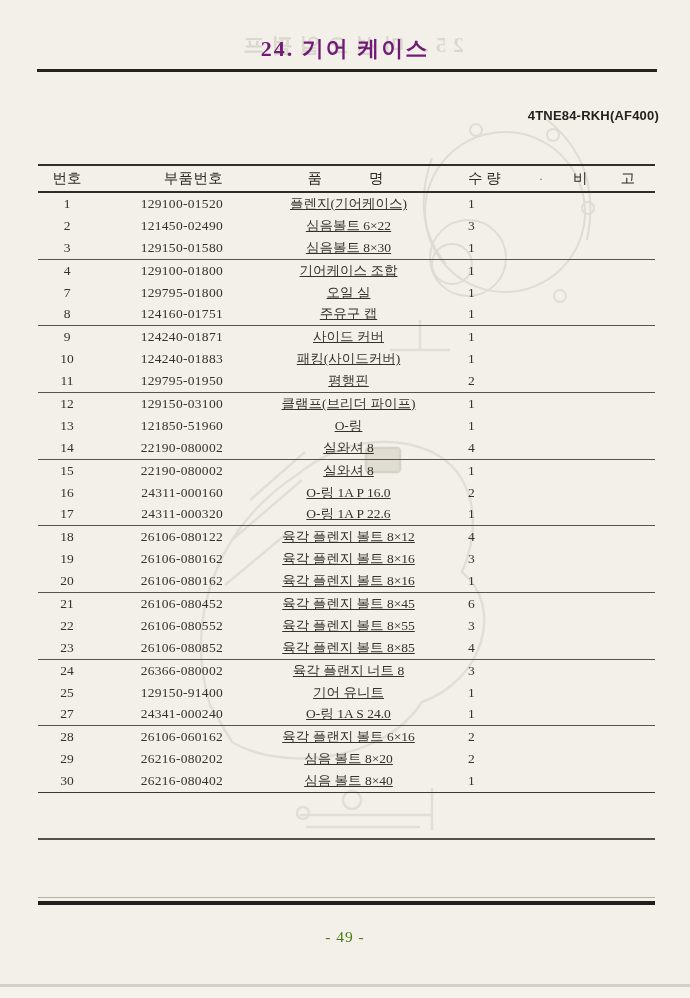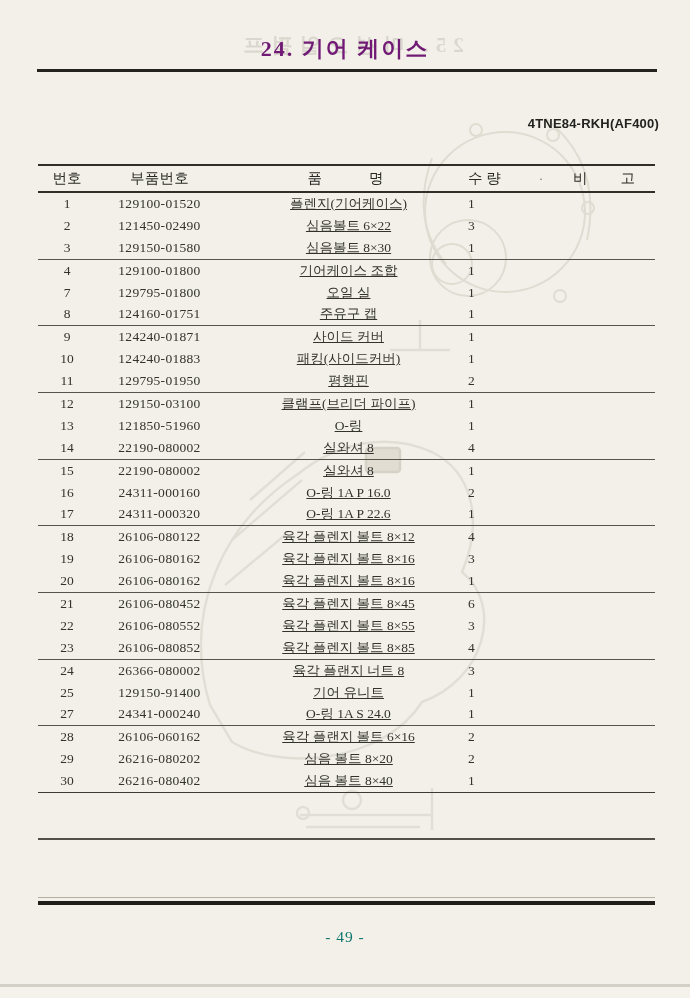--- a/index.html
+++ b/index.html
@@ -23,52 +23,52 @@
   }
   
   .layer{position:absolute;left:0;top:0;width:690px;height:998px;z-index:1;}
   .title{
     position:absolute;top:34px;left:0;width:690px;
     margin:0;text-align:center;
     font-size:22px;font-weight:bold;letter-spacing:2px;color:#701a75;
   }
   .title-rule{position:absolute;top:69px;left:37px;width:620px;height:3px;background:#23221e;}
   .model{
-    position:absolute;top:116px;right:31px;
+    position:absolute;top:108px;right:31px;
     font-family:"Liberation Sans", sans-serif;
     font-size:13px;font-weight:bold;color:#23221f;letter-spacing:.2px;
   }
   .table-wrap{position:absolute;top:152px;left:38px;width:617px;}
   table.parts{width:617px;border-collapse:collapse;table-layout:fixed;margin-top:12px;}
   table.parts{border-top:2px solid #2f2e29;}
   thead th{
     height:25px;font-weight:normal;font-size:14.5px;color:#282723;
     border-bottom:2px solid #2f2e29;padding:0;position:relative;
   }
   tbody td{
     height:21.9px;font-size:13.5px;padding:0;vertical-align:middle;color:#33322d;
     white-space:nowrap;overflow:hidden;
   }
   td.c-no,th.c-no{text-align:center;}
-  td.c-part,th.c-part{text-align:center;letter-spacing:.3px;}
+  td.c-part,th.c-part{text-align:right;letter-spacing:.3px;}
   td.c-name{text-align:center;padding-left:6px;text-decoration:underline;}
   th.c-name{text-align:center;}
   td.c-qty,th.c-qty{text-align:left;}
   tr.group-end td{border-bottom:1px solid #57544b;}
   tbody tr.table-end td{border-bottom:1.6px solid #3c3a34;}
   .spread{display:inline-flex;justify-content:space-between;}
   .spread-name{width:76px;}
   .spread-remark{width:62px;}
   .hdr-dot{position:absolute;right:10px;top:6px;font-size:12px;color:#6d6a61;}
   .rule-mid{position:absolute;top:838px;left:38px;width:617px;height:1.5px;background:#53504a;}
   .rule-light{position:absolute;top:897px;left:38px;width:617px;height:1px;background:#b2afa3;}
   .rule-heavy{position:absolute;top:901px;left:38px;width:617px;height:3.5px;background:#1f1e1b;}
   .page-number{
     position:absolute;top:928px;left:0;width:690px;text-align:center;
-    font-size:15.5px;letter-spacing:1px;color:#0f766e;
+    font-size:15.5px;letter-spacing:1px;color:#4d7c0f;
   }
   .scan-edge{position:absolute;top:984px;left:0;width:690px;height:3px;background:#d3d0c7;}
   .scan-foot{position:absolute;top:987px;left:0;width:690px;height:11px;background:#f4f2ea;}
 </style>
 </head>
 <body>
 
 <div class="page">
 
   <div class="bleed-title">25. 미션오일펌프</div>

